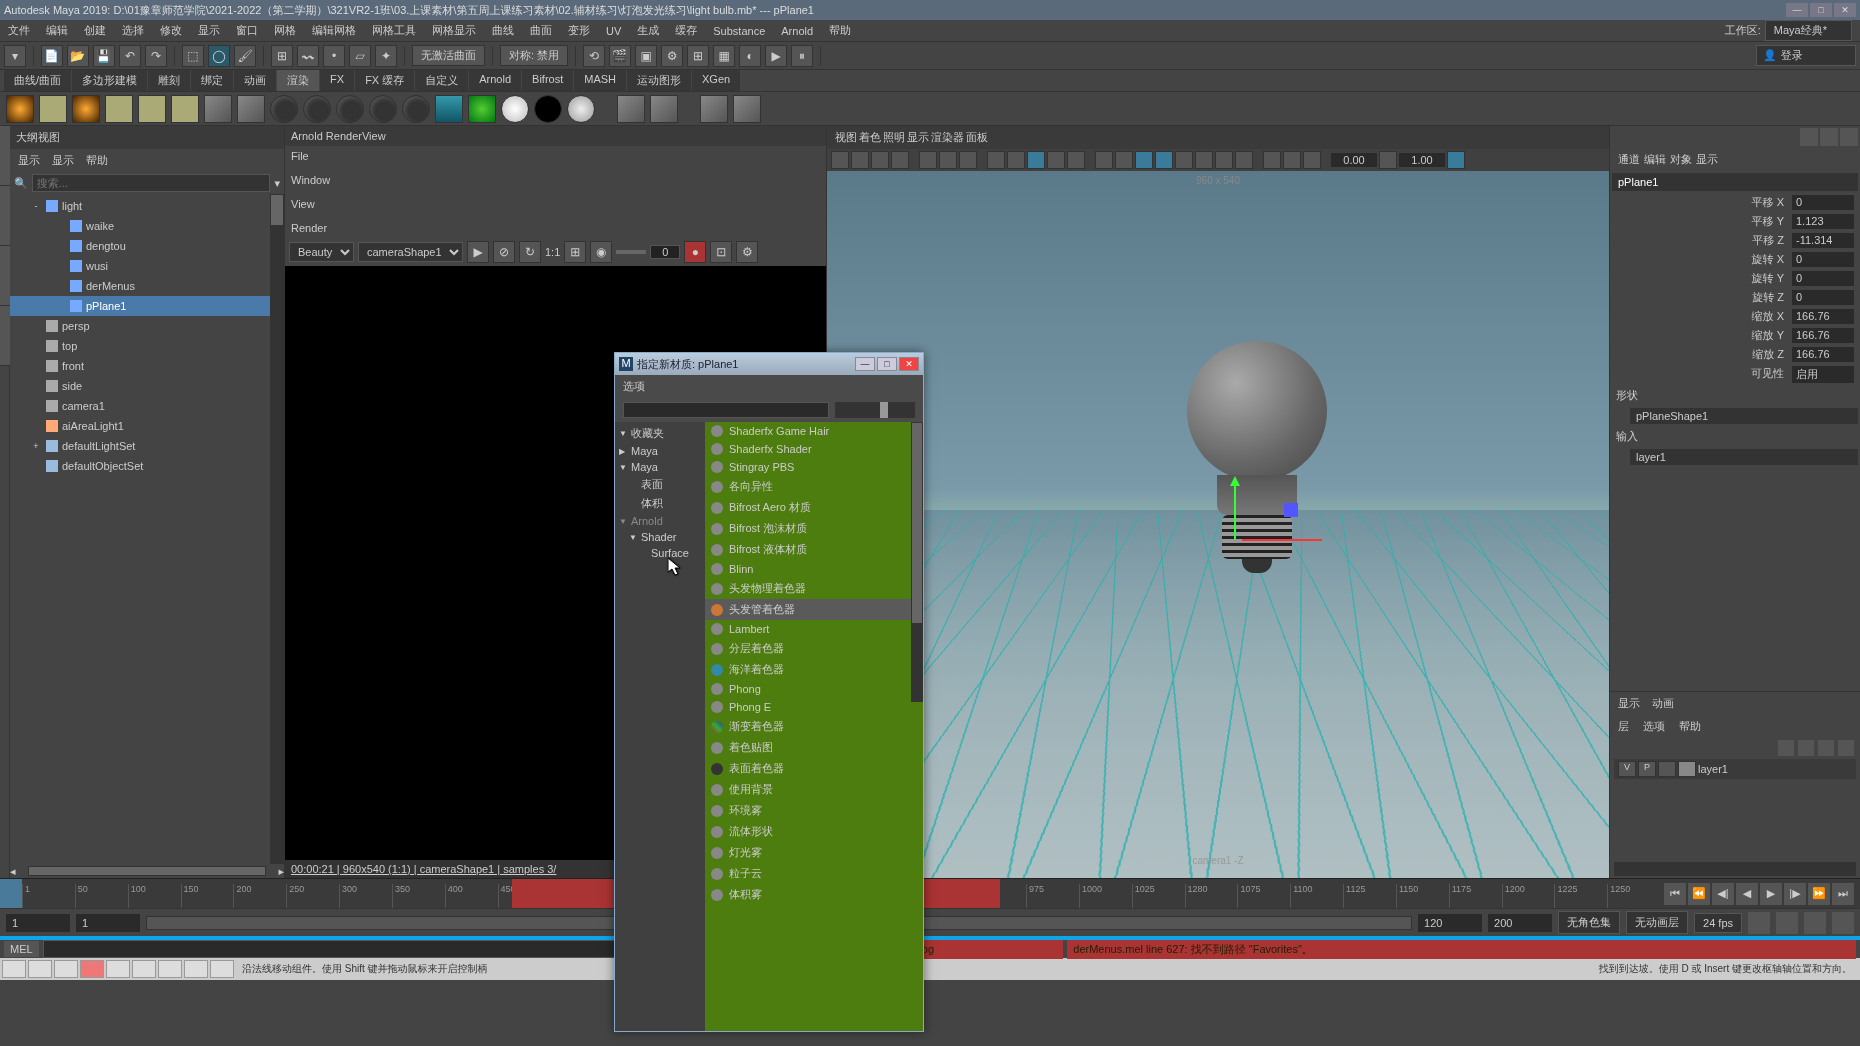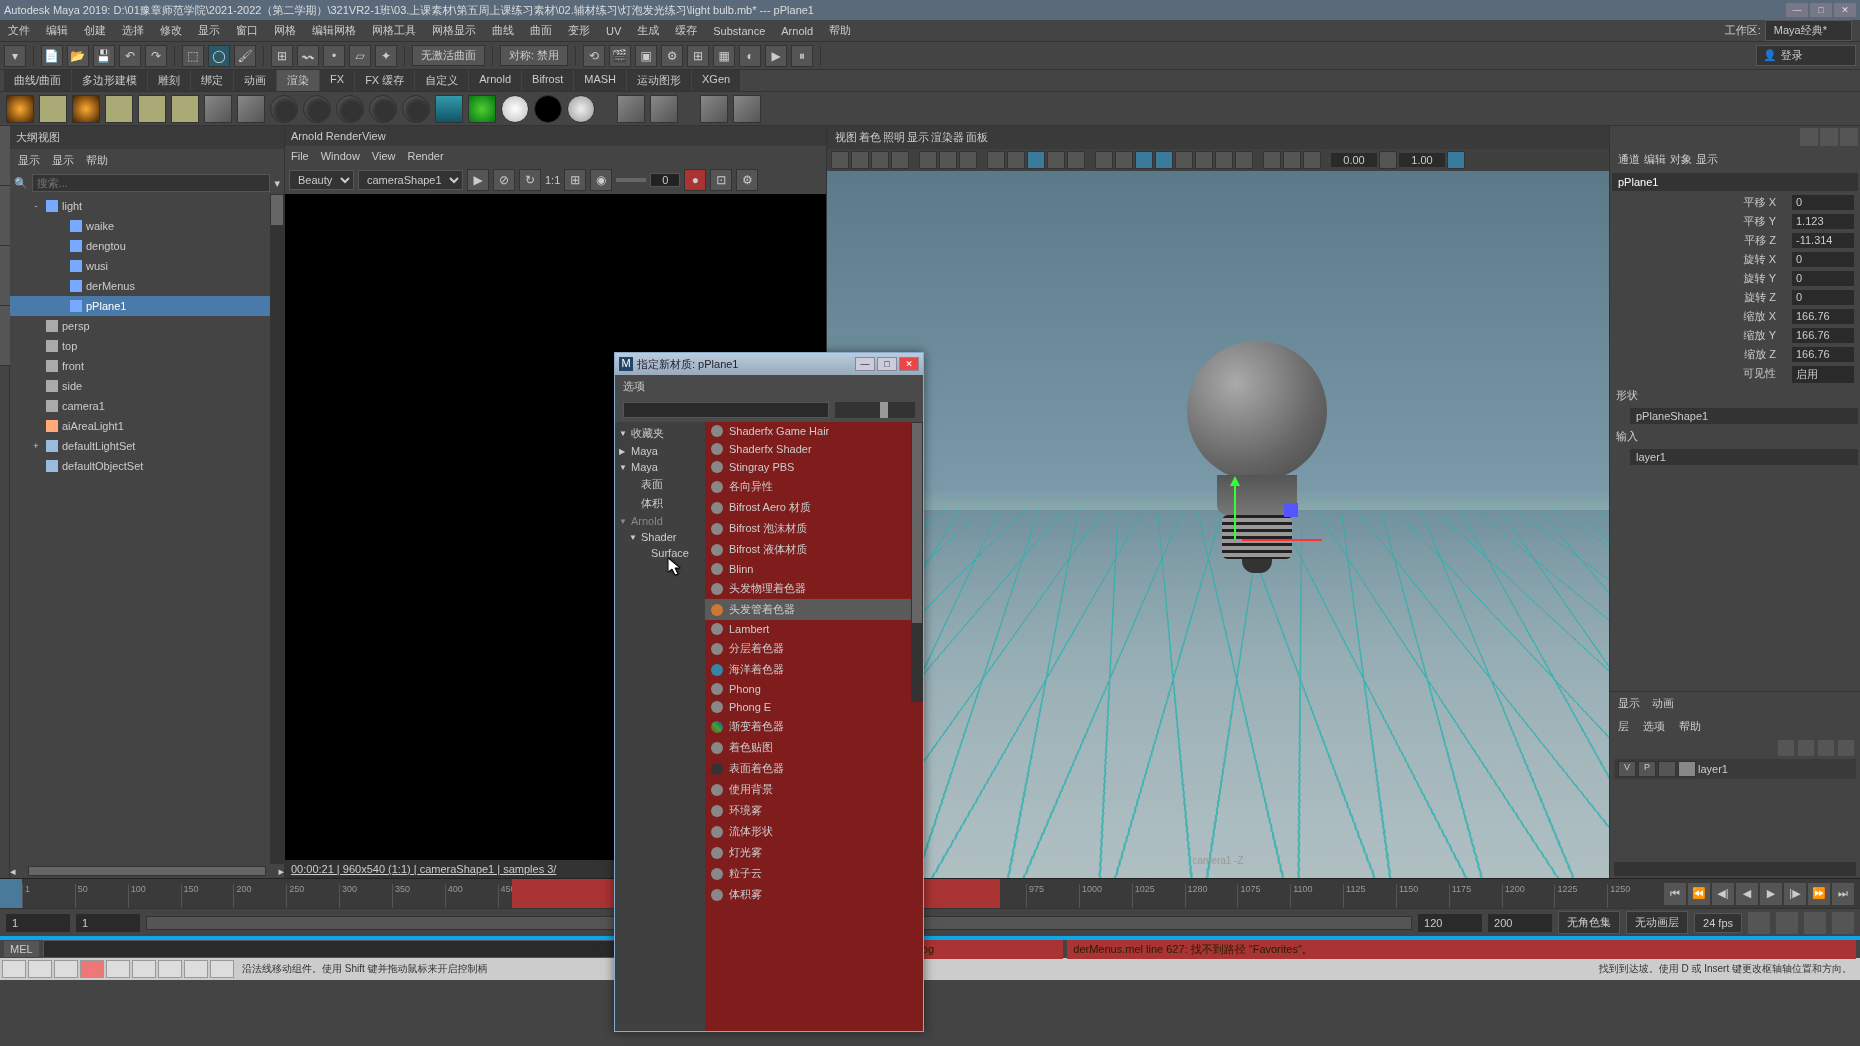--- a/index.html
+++ b/index.html
@@ -47,21 +47,21 @@
 .node .nicon { width:12px; height:12px; background:#7af; }
 .node.i1 { padding-left:20px; } .node.i2 { padding-left:44px; }
 .node.sel { background:#4a7aaa; color:#fff; }
 .node.cam .nicon { background:#aaa; } .node.lyr .nicon { background:#fa7; }
 .node.set .nicon { background:#9bd; }
 .outliner .bot { height:14px; background:#444; display:flex; align-items:center; position:relative; }
 .outliner .bot .sb { flex:1; height:10px; background:#333; margin:0 12px; position:relative; }
 .outliner .bot .sb div { position:absolute; left:0; right:0; top:0; bottom:0; background:#666; margin:1px; }
 .rvcol { width:542px; background:#444; border-right:1px solid #333; display:flex; flex-direction:column; }
 .rvcol .hdr { background:#3a3a3a; padding:4px 6px; }
-.rvcol .menu { display:flex; gap:12px; padding:4px 6px; }
+.rvcol .menu { display:flex; gap:12px; padding:4px 6px;flex-direction:column; }
 .rvcol .tbar { display:flex; align-items:center; padding:3px 4px; gap:4px; }
 .rvcol .tbar select { background:#333; color:#ccc; border:1px solid #555; padding:2px 4px; }
 .rvcol .tbar .num { background:#222; border:1px solid #555; width:30px; text-align:center; }
 .rvcol .viewport { flex:1; background:#000; margin:0; }
 .rvcol .status { background:#333; padding:3px 6px; display:flex; justify-content:space-between;text-decoration:underline; }
 .vpcol { flex:1; background:#444; border-right:1px solid #333; display:flex; flex-direction:column; }
 .vpcol .menu { display:flex; gap:2px; padding:4px 8px; background:#3a3a3a; }
 .vpcol .tbar { display:flex; align-items:center; padding:2px 4px; gap:2px; background:#404040; }
 .vpcol .tbar .ic { width:18px; height:18px; background:#555; border:1px solid #333; }
 .vpcol .tbar .ic.on { background:#3a7a9a; }
@@ -83,21 +83,21 @@
 .giz .x { position:absolute; width:80px; height:2px; background:#f33; left:8px; top:0; }
 .giz .z { position:absolute; width:14px; height:14px; background:#55f; left:50px; top:-36px; }
 .vpcol .camlabel { position:absolute; bottom:12px; left:0; right:0; text-align:center; color:#999; font-size:10px; }
 .reslabel { position:absolute; top:4px; left:0; right:0; text-align:center; color:#888; font-size:10px; }
 .chancol { width:250px; background:#444; display:flex; flex-direction:column; }
 .chancol .tbar { display:flex; gap:2px; padding:2px; justify-content:flex-end; }
 .chancol .tbar .ic { width:18px; height:18px; background:#555; }
 .chancol .menu { display:flex; gap:4px; padding:4px 8px; }
 .chancol .name { background:#333; color:#fff; padding:3px 6px; margin:2px; }
 .chanrow { display:flex; justify-content:space-between; padding:2px 6px; }
-.chanrow .lab { text-align:right; flex:1; padding-right:16px; }
+.chanrow .lab { text-align:right; flex:1; padding-right:8px; }
 .chanrow .val { background:#2a2a2a; width:62px; text-align:left; padding:1px 4px; }
 .chancol .sec { padding:3px 6px; color:#ccc; }
 .chancol .shape { background:#333; padding:2px 6px; margin:2px; margin-left:20px; }
 .chancol .layhdr { display:flex; gap:12px; padding:4px 8px; margin-top:auto; border-top:1px solid #333; }
 .chancol .laymenu { display:flex; gap:14px; padding:4px 8px; }
 .chancol .layicons { display:flex; justify-content:flex-end; gap:4px; padding:2px 6px; }
 .chancol .layicons .ic { width:16px; height:16px; background:#555; }
 .chancol .layrow { display:flex; align-items:center; gap:2px; padding:2px 4px; background:#3a3a3a; margin:1px 4px; }
 .chancol .layrow .box { width:18px; height:16px; background:#555; border:1px solid #333; text-align:center; font-size:9px; }
 .chancol .filler { flex:1; }
@@ -134,21 +134,21 @@
 .dialog .dsearch { padding:4px 8px; display:flex; gap:6px; }
 .dialog .dsearch .sbox { flex:1; height:16px; background:#2a2a2a; border:1px solid #555; }
 .dialog .dsearch .sl { width:80px; height:16px; background:#333; position:relative; }
 .dialog .dsearch .sl div { position:absolute; width:8px; height:16px; background:#999; left:45px; }
 .dialog .dbody { flex:1; display:flex; overflow:hidden; }
 .dialog .dtree { width:90px; background:#404040; padding:2px 0; }
 .dialog .dtree .dn { padding:2px 4px; display:flex; align-items:center; gap:2px; font-size:10px; }
 .dialog .dtree .dn .ar { font-size:8px; width:10px; }
 .dialog .dtree .dn.i1 { padding-left:14px; } .dialog .dtree .dn.i2 { padding-left:24px; }
 .dialog .dtree .dn.cur { color:#888; }
-.dialog .dlist { flex:1; background:#7f1d1d; overflow:auto; position:relative; }
+.dialog .dlist { flex:1; background:#4d7c0f; overflow:auto; position:relative; }
 .dialog .dlist .li { display:flex; align-items:center; gap:6px; padding:3px 6px; }
 .dialog .dlist .li.hov { background:#5a5a5a; }
 .dialog .dlist .sw { width:12px; height:12px; border-radius:50%; background:#888; }
 .dialog .dlist .sw.or { background:#c73; }
 .dialog .dlist .sw.bl { background:#38a; } .dialog .dlist .sw.dk { background:#333; }
 .dialog .dlist .sw.rb { background:linear-gradient(45deg,#a33,#3a3,#33a); }
 .dialog .dlist .scroll { position:absolute; right:0; top:0; width:12px; background:#333; height:280px; }
 .dialog .dlist .scroll div { background:#666; margin:1px; height:200px; }
 .cursor { position:absolute; left:668px; top:558px; width:16px; height:20px; pointer-events:none; z-index:999; }
 .cursor svg { filter:drop-shadow(0 0 1px #000); }
@@ -448,20 +448,21 @@
       <div class="ic"></div>
       <div class="ic"></div>
       <div class="ic"></div>
       <div style="width:6px"></div>
       <span class="num">0.00</span>
       <div class="ic"></div>
       <span class="num">1.00</span>
       <div class="ic on"></div>
     </div>
     <div class="viewport">
+      <div class="reslabel">960 x 540</div>
       <div class="gridfloor"></div>
       <div class="bulb">
         <div class="glass"></div>
           <div class="neck"></div>
           <div class="screw"></div>
           <div class="tip"></div>
       </div>
       <div class="giz">
         <div class="y"></div>
         <div class="x"></div>

